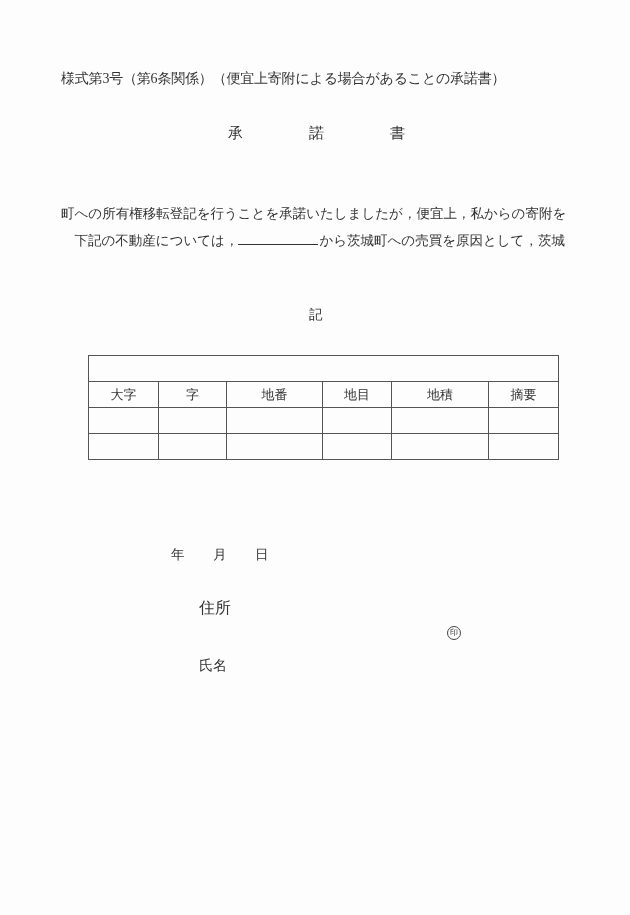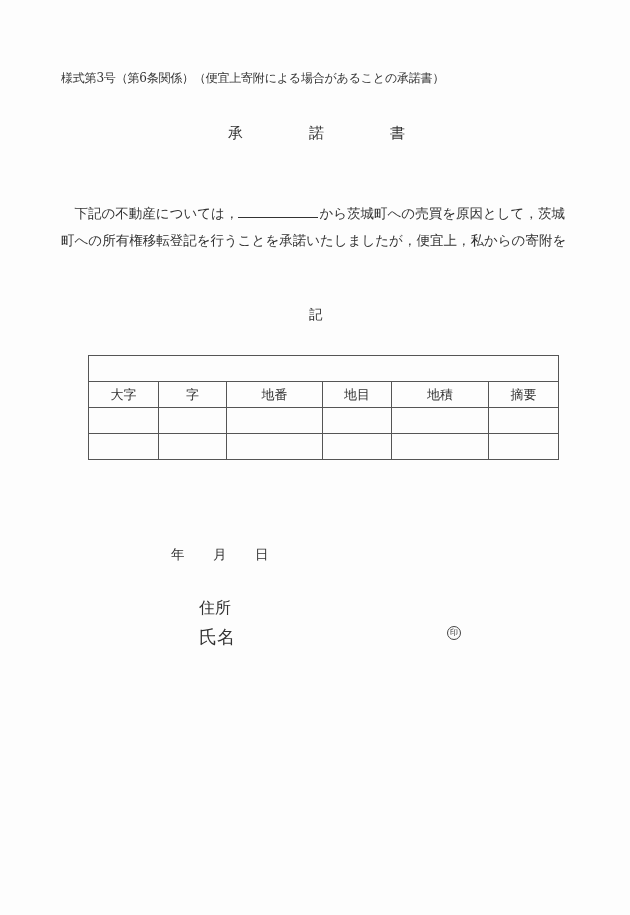--- a/index.html
+++ b/index.html
@@ -11,22 +11,23 @@
       width: 630px;
       height: 915px;
       position: relative;
       font-family: "DejaVu Serif", "Liberation Serif", serif;
       color: #333;
       overflow: hidden;
     }
     .abs { position: absolute; white-space: nowrap; }
     .form-no {
       left: 61px; top: 70px;
-      font-size: 12px;
+      font-size: 14px;
       letter-spacing: -0.2px;
+      font-family: Liberation Serif, serif;
     }
     .title {
       top: 124px;
       font-size: 15px;
     }
     .t1 { left: 228px; }
     .t2 { left: 309px; }
     .t3 { left: 390px; }
     .body-text {
       left: 61px; top: 200px;
@@ -63,45 +64,45 @@
       color: #333;
     }
     .date {
       top: 546px;
       font-size: 13.5px;
     }
     .d1 { left: 171px; }
     .d2 { left: 213px; }
     .d3 { left: 255px; }
     .addr { left: 199px; top: 598px; font-size: 16px; }
-    .name { left: 199px; top: 625px; font-size: 18px; text-align: center; }
+    .name { left: 199px; top: 657px; font-size: 14px; text-align: center; }
     .seal {
       left: 447px; top: 626px;
       width: 12px; height: 12px;
       border: 1px solid #444;
       border-radius: 50%;
       font-size: 8px;
       line-height: 12px;
       text-align: center;
     }
   </style>
 </head>
 <body>
 
 <div class="abs form-no">様式第3号（第6条関係）（便宜上寄附による場合があることの承諾書）</div>
 
 <div class="abs title t1">承</div>
 <div class="abs title t2">諾</div>
 <div class="abs title t3">書</div>
 
 <div class="abs body-text">
+  <span class="line">町への所有権移転登記を行うことを承諾いたしましたが，便宜上，私からの寄附を</span>
   <span class="line">
     <span>　下記の不動産については，</span><span class="blank"></span><span>から茨城町への売買を原因として，茨城</span>
   </span>
-  <span class="line">町への所有権移転登記を行うことを承諾いたしましたが，便宜上，私からの寄附を</span>
 </div>
 
 <div class="abs ki">記</div>
 
 <table class="land">
   <colgroup>
     <col style="width:70px">
     <col style="width:68px">
     <col style="width:96px">
     <col style="width:69px">

